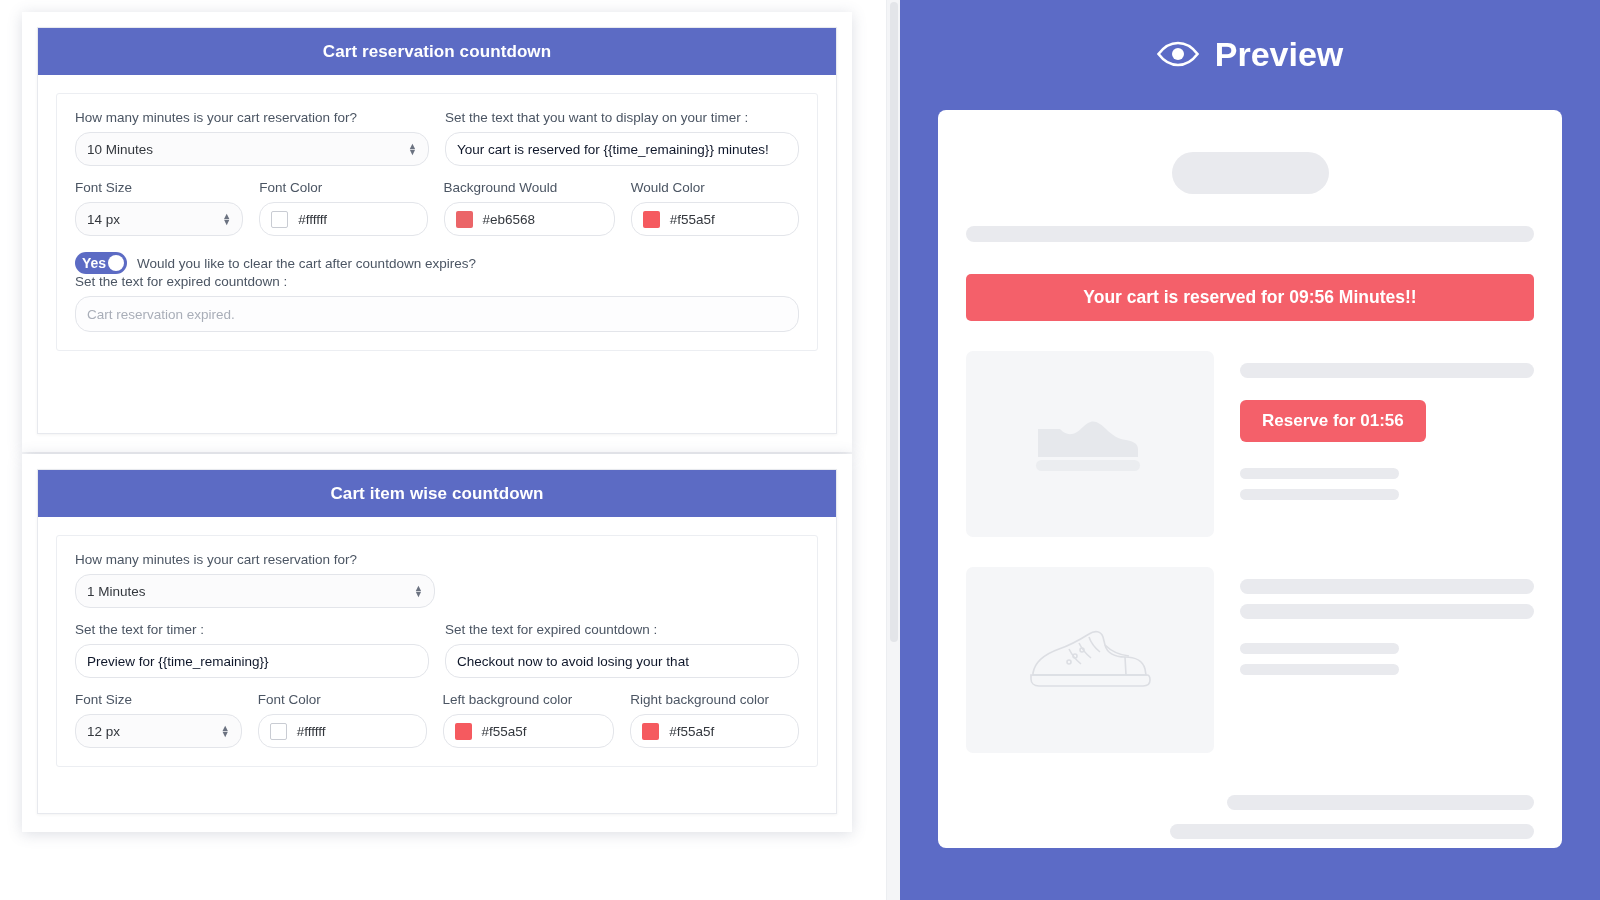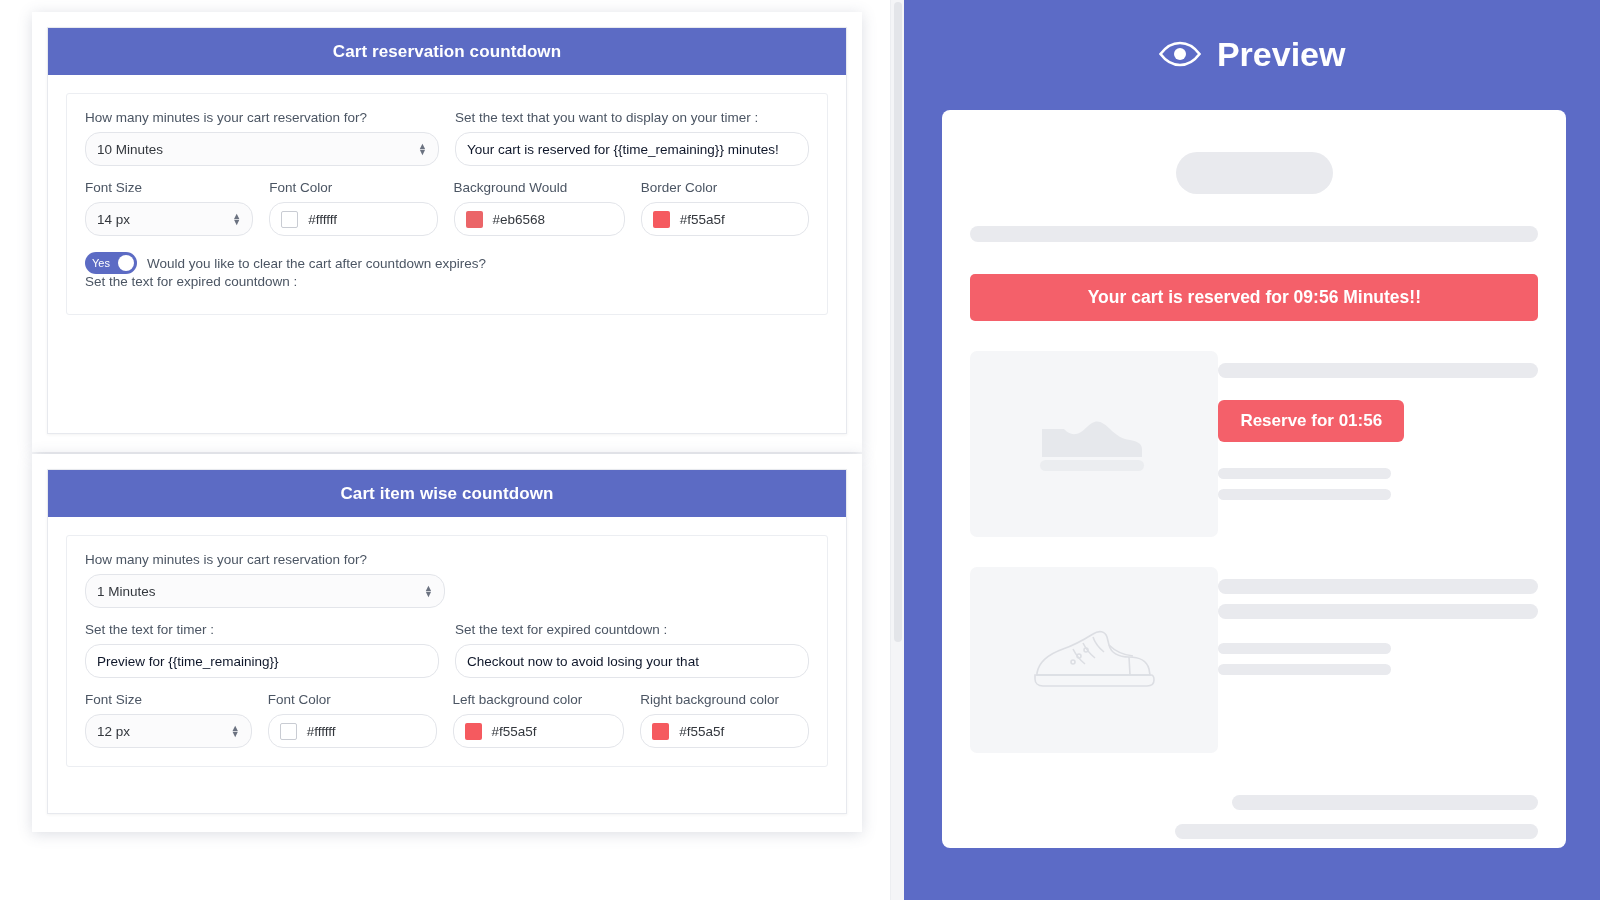--- a/index.html
+++ b/index.html
@@ -11,21 +11,20 @@
   }
   .app { position: relative; width: 1600px; height: 900px; display: flex; }
 
   
   .settings-col {
     position: relative;
     width: 900px; height: 900px;
     background: #ffffff;
     padding: 0;
     overflow: hidden;
-    margin-left: 10px;
   }
   .scroll-track {
     position: absolute; top: 0; right: 0;
     width: 14px; height: 900px;
     background: #f4f5f7;
     border-left: 1px solid #eceef1;
   }
   .scroll-thumb {
     position: absolute; top: 2px; left: 3px;
     width: 8px; height: 640px;
@@ -98,21 +97,21 @@
   .swatch.white { background: #ffffff; border: 1px solid #c9ccd3; }
 
   .toggle-row { display: flex; align-items: center; gap: 10px; margin-top: 16px; }
   .toggle {
     width: 52px; height: 22px; border-radius: 12px;
     background: #5c6bc4;
     display: flex; align-items: center; justify-content: space-between;
     padding: 0 3px; flex: 0 0 auto;
     cursor: pointer;
   }
-  .toggle-txt { color: #fff; font-size: 11px; font-weight: normal; padding-left: 4px; }
+  .toggle-txt { color: #fff; font-size: 14px; font-weight: bold; padding-left: 4px; }
   .toggle-knob { width: 16px; height: 16px; border-radius: 50%; background: #fff; }
   .toggle-label { font-size: 13.5px; color: #4b5563; }
 
   .full { width: 100%; }
 
   
   .preview-col {
     width: 700px; height: 900px;
     background: #5c6bc6;
     position: relative;
@@ -143,21 +142,21 @@
     margin-top: 32px;
     height: 47px;
     background: #f4606a;
     border-radius: 5px;
     display: flex; align-items: center; justify-content: center;
     color: #ffffff;
     font-size: 17.5px;
     font-weight: bold;
   }
 
-  .product-row { display: flex; margin-top: 30px; }
+  .product-row { display: flex; gap: 26px; margin-top: 30px; }
   .product-img {
     width: 248px; height: 186px;
     background: #f5f6f8; border-radius: 7px;
     display: flex; align-items: center; justify-content: center;
     flex: 0 0 auto;
   }
   .product-info { flex: 1; padding-top: 12px; }
   .sk-line { height: 15px; }
   .sk-line.short { width: 54%; height: 11px; }
   .sk-line + .sk-line { margin-top: 10px; }
@@ -226,39 +225,42 @@
                 </div>
               </div>
               <div class="fld" style="width:173px">
                 <span class="fld-label">Background Would</span>
                 <div class="ctl">
                   <span class="swatch" style="background:#eb6568"></span>
                   <span>#eb6568</span>
                 </div>
               </div>
               <div class="fld" style="width:170px">
-                <span class="fld-label">Border Color</span>
+                <span class="fld-label">Would Color</span>
                 <div class="ctl">
                   <span class="swatch" style="background:#f55a5f"></span>
                   <span>#f55a5f</span>
                 </div>
               </div>
             </div>
 
             <div class="toggle-row">
               <div class="toggle">
                 <span class="toggle-txt">Yes</span>
                 <span class="toggle-knob"></span>
               </div>
               <span class="toggle-label">Would you like to clear the cart after countdown expires?</span>
             </div>
 
             <div class="row">
               <div class="fld full">
                 <span class="fld-label">Set the text for expired countdown :</span>
+                <div class="ctl placeholder" style="height:36px;background:#fdfdfe">
+                  <span>Cart reservation expired.</span>
+                </div>
               </div>
             </div>
 
           </div>
         </div>
       </div>
     </div>
 
     <div class="panel panel-2">
       <div class="card">

